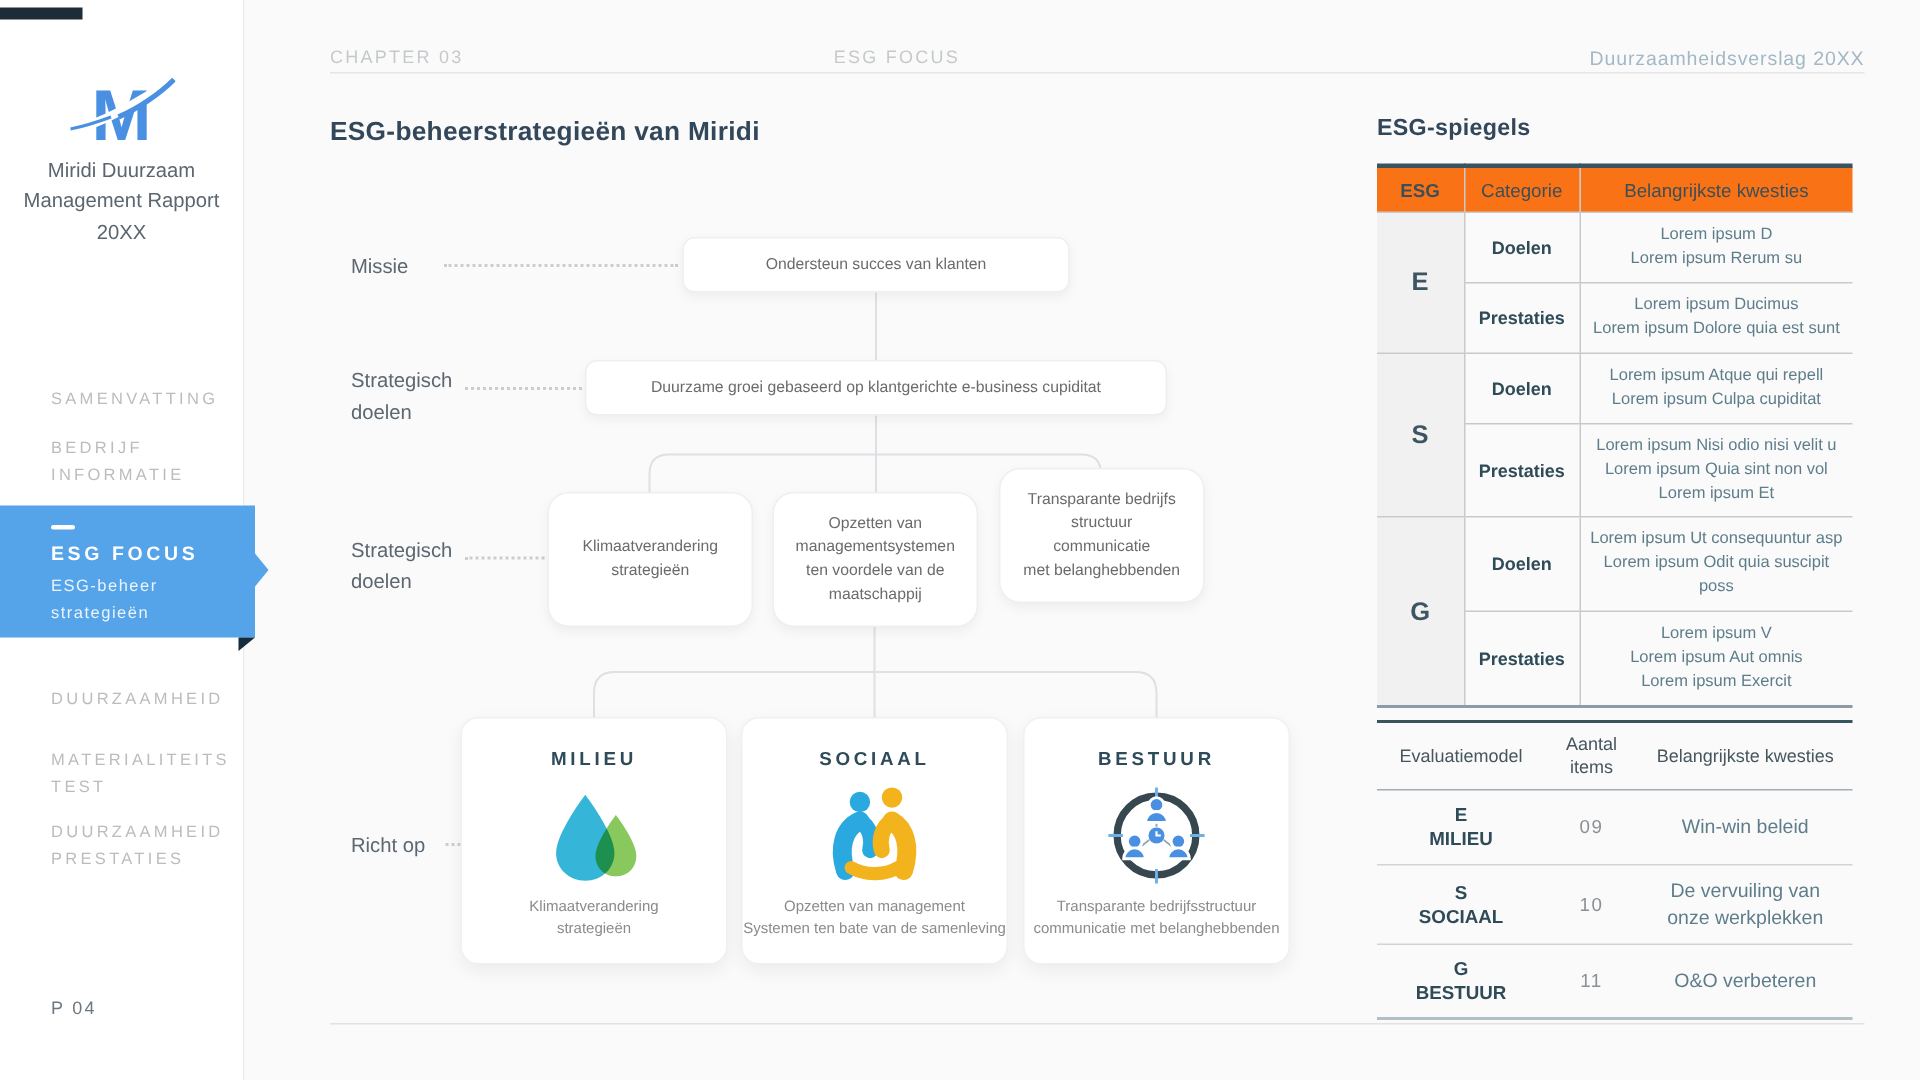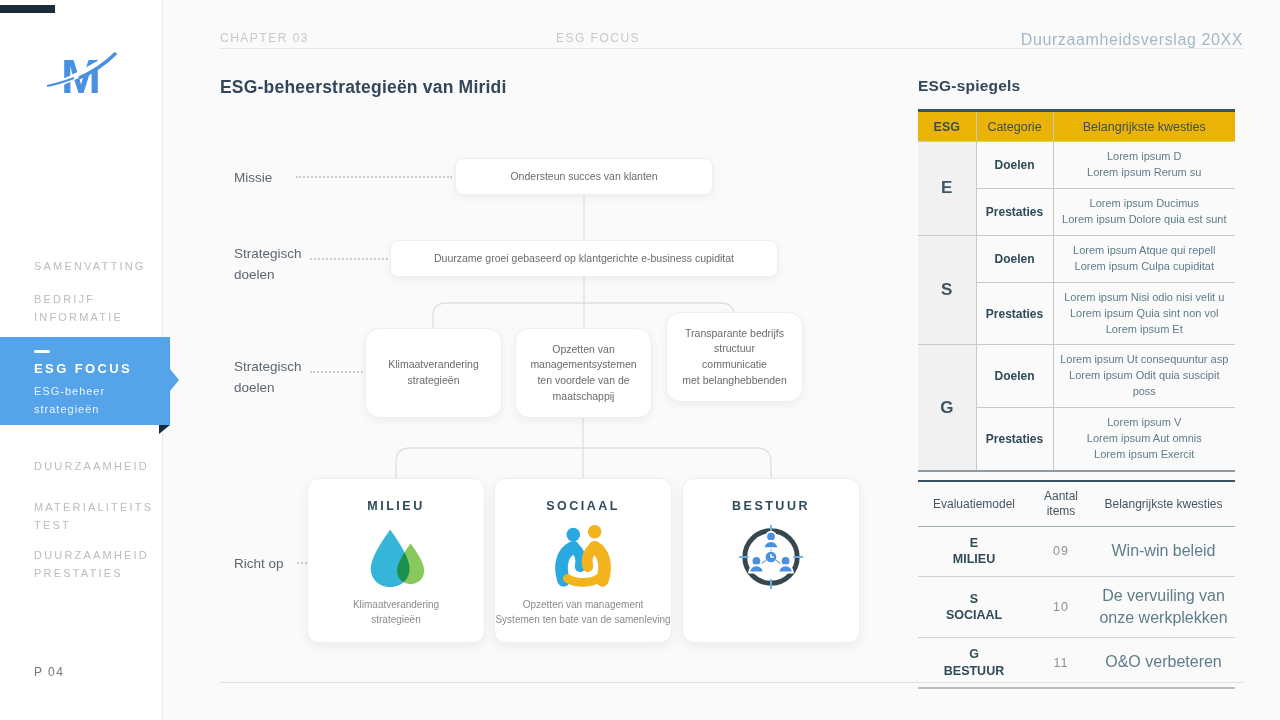--- a/index.html
+++ b/index.html
@@ -17,21 +17,21 @@
   .nav-dash { position:absolute; left:34px; top:13px; width:16px; height:3px; background:#ffffff; border-radius:2px; }
   .nav-active-title { position:absolute; left:34px; top:24px; font-size:13px; font-weight:700; letter-spacing:2.4px; }
   .nav-active-sub { position:absolute; left:34px; top:46px; font-size:11px; letter-spacing:1px; line-height:1.6; color:#eaf4fd; }
   .nav-arrow { position:absolute; left:170px; top:32px; width:0; height:0; border-left:9px solid #55a3e8; border-top:11px solid transparent; border-bottom:11px solid transparent; }
   .nav-fold { position:absolute; left:159px; top:88px; width:0; height:0; border-top:9px solid #142c3d; border-right:11px solid transparent; }
   .page-num { position:absolute; left:34px; top:665px; font-size:12px; letter-spacing:1.5px; color:#6e7880; }
 
   
   .hdr-chapter { position:absolute; left:220px; top:31px; font-size:12px; letter-spacing:1.5px; color:#c6c9cb; }
   .hdr-section { position:absolute; left:518px; top:31px; width:160px; text-align:center; font-size:12px; letter-spacing:1.5px; color:#c6c9cb; }
-  .hdr-report  { position:absolute; right:37px; top:31px; font-size:16px; letter-spacing:0.6px; color:#a3b8c7; }
+  .hdr-report  { position:absolute; right:37px; top:31px; font-size:13px; letter-spacing:0.6px; color:#a3b8c7; }
   .hdr-line { position:absolute; left:220px; top:48px; width:1023px; height:1px; background:#e5e5e5; }
   .bottom-line { position:absolute; left:220px; top:682px; width:1023px; height:1px; background:#e2e2e2; }
   .main-title { position:absolute; left:220px; top:77px; font-size:17.5px; font-weight:700; color:#33475b; letter-spacing:0.2px; }
 
   
   .connectors { position:absolute; left:0; top:0; width:1280px; height:720px; pointer-events:none; }
   .flow-label { position:absolute; font-size:13.5px; color:#5c6771; line-height:1.55; }
   .dotline { position:absolute; height:0; border-top:2px dotted #cdcdcd; }
   .fbox { position:absolute; background:#ffffff; border:1px solid #efefef; border-radius:8px; box-shadow:0 3px 8px rgba(0,0,0,0.05); display:flex; align-items:center; justify-content:center; text-align:center; font-size:10.5px; color:#6b6b6b; line-height:1.5; padding:4px 10px; }
   .fbox.big { border-radius:14px; }
@@ -39,56 +39,59 @@
   .card-title { margin-top:20px; font-size:12.5px; font-weight:700; letter-spacing:2.5px; color:#2e4b59; }
   .card-icon { margin-top:8px; height:72px; display:flex; align-items:center; justify-content:center; }
   .card-caption { margin-top:4px; font-size:10px; color:#8b8b8b; line-height:1.5; }
 
   
   .right-panel { position:absolute; left:918px; top:77px; width:317px; }
   .panel-title { font-size:15.5px; font-weight:700; color:#33475b; letter-spacing:0.2px; }
   .panel-title2 { font-size:14.5px; font-weight:700; color:#33475b; margin-top:18px; letter-spacing:0.4px; }
 
   table.t1 { border-collapse:collapse; width:317px; margin-top:14px; border-top:3px solid #3a545f; border-bottom:2px solid #8c9ba5; table-layout:fixed; }
-  .t1 th { background:#eab308; font-size:12.5px; color:#3e4e57; height:31px; font-weight:400; border:1px solid #c9c9c9; border-top:none; }
+  .t1 th { background:#f97316; font-size:12.5px; color:#3e4e57; height:31px; font-weight:400; border:1px solid #c9c9c9; border-top:none; }
   .t1 th.c-esg { width:58px; font-weight:700; }
   .t1 th.c-cat { width:77px; }
   .t1 th.c-kw { width:182px; }
   .t1 td { border:1px solid #c9c9c9; text-align:center; vertical-align:middle; }
   .t1 tr > *:first-child { border-left:none; }
   .t1 tr > *:last-child { border-right:none; }
   .t1 td.letter { background:#f1f1f2; font-size:17px; font-weight:600; color:#3c5560; }
   .t1 td.cat { font-size:12px; font-weight:600; color:#2f4b58; }
   .t1 td.iss { font-size:11px; color:#5e7d8a; line-height:1.45; padding:7px 3px; }
 
   table.t2 { border-collapse:collapse; width:317px; margin-top:8px; border-top:2.5px solid #3a545f; border-bottom:2px solid #b3bfc5; table-layout:fixed; }
   .t2 th { font-size:12px; color:#46565f; font-weight:500; padding:7px 2px; border-bottom:1.5px solid #9fadb4; line-height:1.25; }
   .t2 th.c-model { width:112px; }
   .t2 th.c-count { width:62px; }
   .t2 th.c-issue { width:143px; }
   .t2 td { text-align:center; vertical-align:middle; padding:8px 2px; border-bottom:1px solid #cfd4d7; }
   .t2 tr:last-child td { border-bottom:none; }
   .t2 td.model { font-weight:700; font-size:12.5px; color:#2f4b58; line-height:1.3; }
   .t2 td.count { font-size:12.5px; color:#8a9298; letter-spacing:1px; }
-  .t2 td.issue { font-size:16px; color:#5e7d8a; line-height:1.4; }
+  .t2 td.issue { font-size:13px; color:#5e7d8a; line-height:1.4; }
 </style>
 </head>
 <body>
 
 <div class="top-accent"></div>
 
 <aside class="sidebar">
   <div class="logo">
     <svg width="72" height="52" viewBox="0 0 72 52">
       <text x="36" y="45" font-size="48" font-weight="bold" fill="#4a90e2" text-anchor="middle" font-family="Liberation Sans, sans-serif">M</text>
       <path d="M0 40 C24 34 48 20 72 4" stroke="#ffffff" stroke-width="6" fill="none"></path>
       <path d="M34 30 C48 24 62 14 71 5" stroke="#4a90e2" stroke-width="3.5" fill="none"></path>
       <path d="M2 38 C12 36 21 33 29 30" stroke="#4a90e2" stroke-width="2" fill="none"></path>
     </svg>
   </div>
+  <div class="report-title pre">Miridi Duurzaam
+Management Rapport
+20XX</div>
 
   <div class="nav-item pre" style="top:257px">SAMENVATTING</div>
   <div class="nav-item pre" style="top:290px">BEDRIJF
 INFORMATIE</div>
 
   <div class="nav-active">
     <div class="nav-dash"></div>
     <div class="nav-active-title">ESG FOCUS</div>
     <div class="nav-active-sub pre">ESG-beheer
 strategieën</div>
@@ -194,20 +197,22 @@
       <g fill="#4a90e2" stroke="#ffffff" stroke-width="2">
         <circle cx="36" cy="15" r="5"></circle>
           <path d="M28.5 27 a7.5 7.5 0 0 1 15 0 z"></path>
         <circle cx="21" cy="40" r="5"></circle>
           <path d="M13.5 52 a7.5 7.5 0 0 1 15 0 z"></path>
         <circle cx="51" cy="40" r="5"></circle>
           <path d="M43.5 52 a7.5 7.5 0 0 1 15 0 z"></path>
       </g>
     </svg>
   </div>
+  <div class="card-caption pre">Transparante bedrijfsstructuur
+communicatie met belanghebbenden</div>
 </div>
 
 <div class="right-panel">
   <div class="panel-title">ESG-spiegels</div>
 
   <table class="t1">
     <thead>
       <tr>
         <th class="c-esg">ESG</th>
         <th class="c-cat">Categorie</th>

